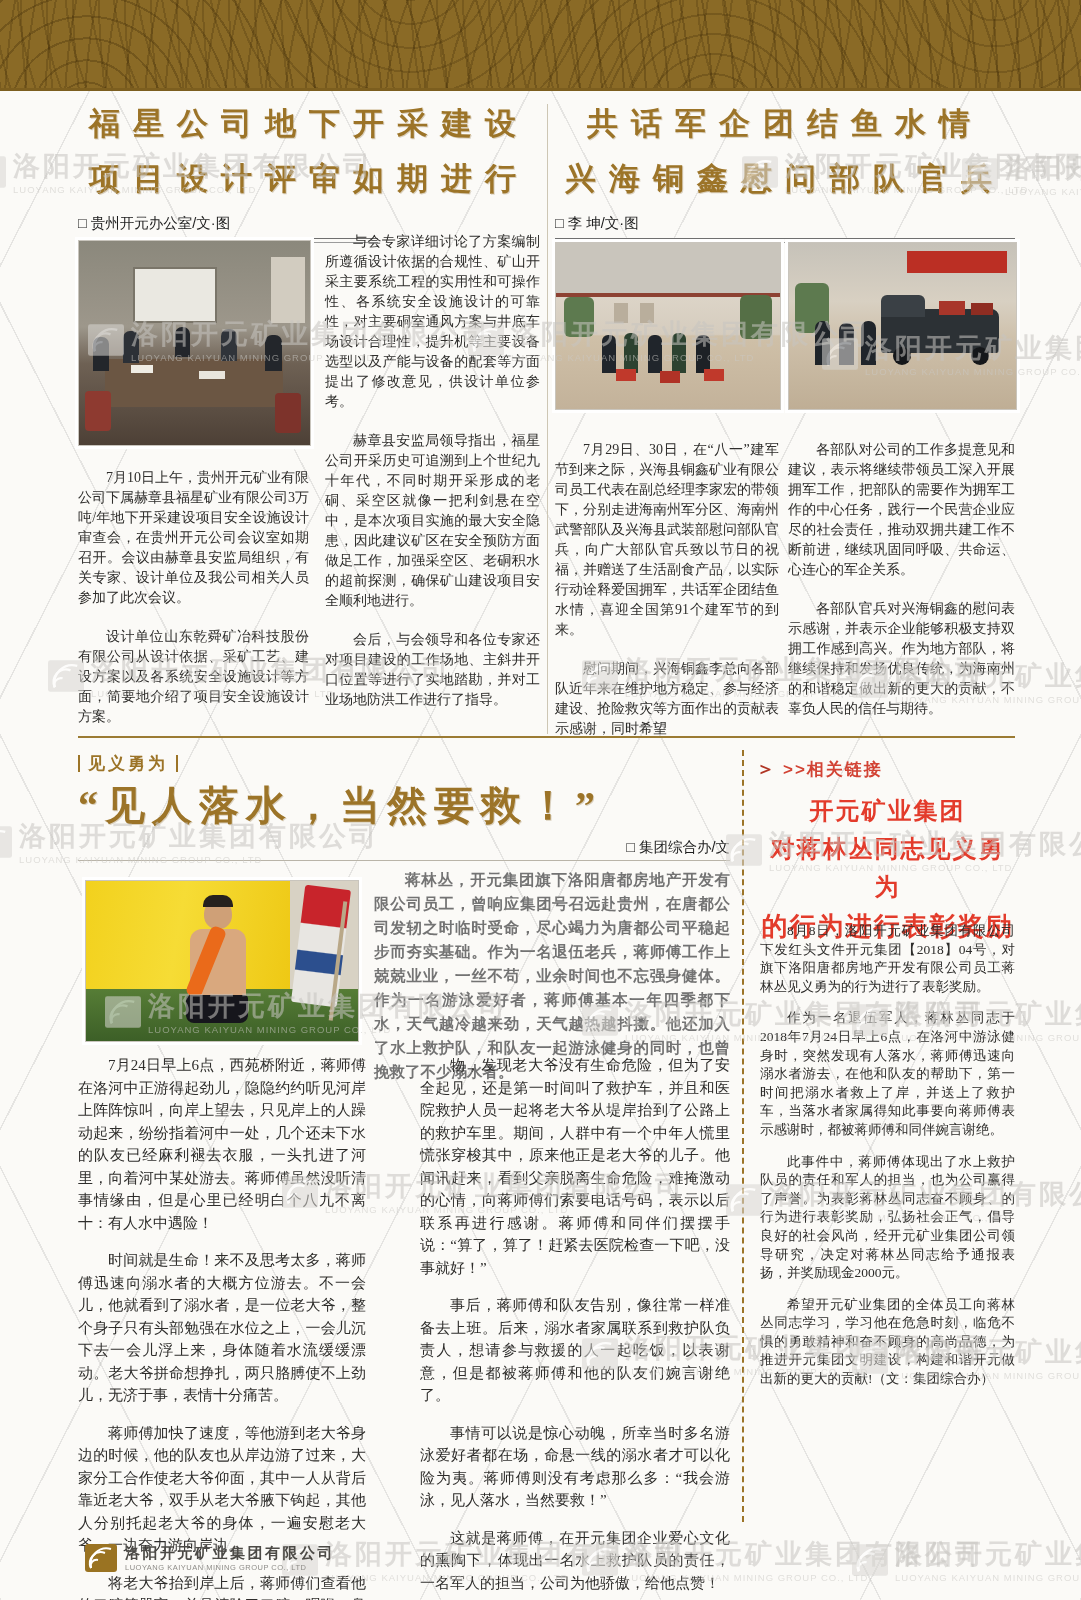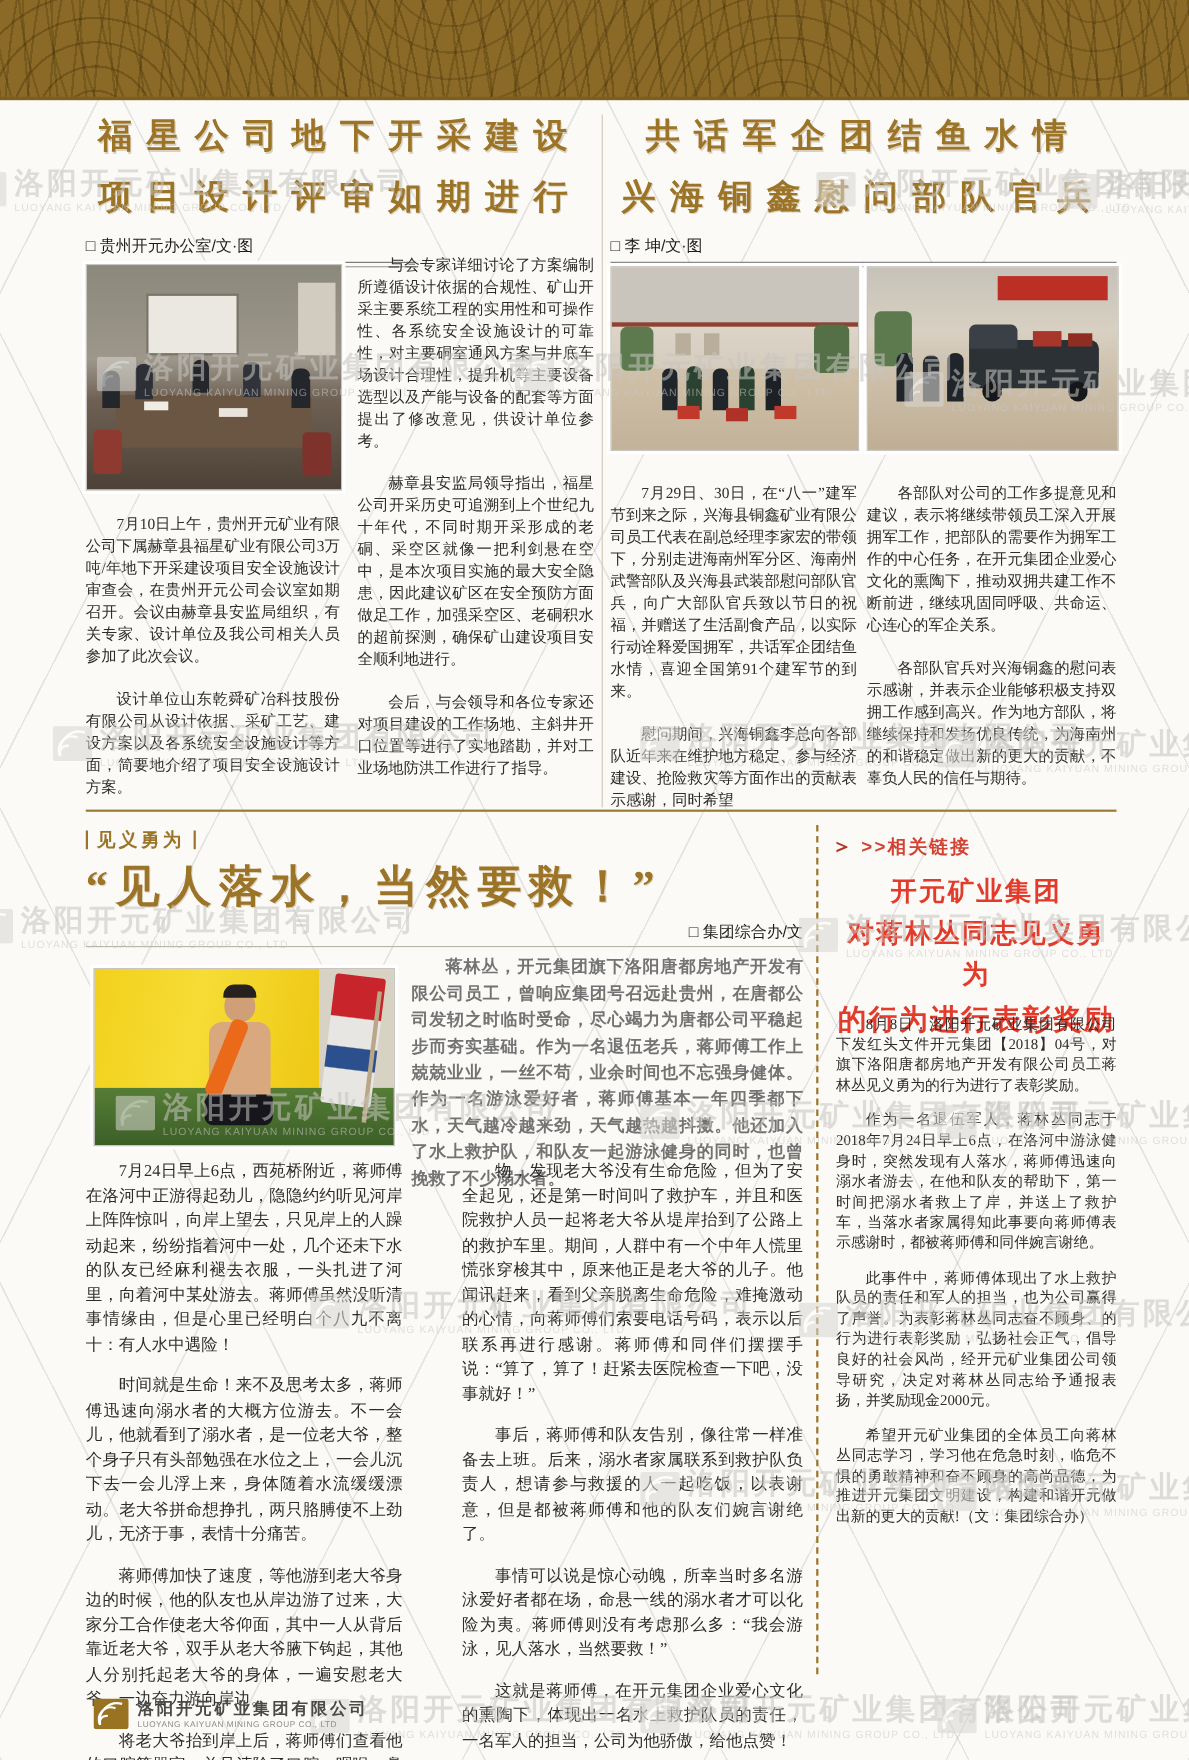--- a/index.html
+++ b/index.html
@@ -397,21 +397,21 @@
     <div style="left:26px;top:78px;width:15px;height:44px;background:#1f2429;border-radius:7px 7px 0 0"></div>
     <div style="left:50px;top:80px;width:15px;height:42px;background:#2c3036;border-radius:7px 7px 0 0"></div>
     <div style="left:72px;top:78px;width:15px;height:44px;background:#20252b;border-radius:7px 7px 0 0"></div>
   </div>
 
   <div class="col" style="left:555px;top:424px;width:224px">
     <p>7月29日、30日，在“八一”建军节到来之际，兴海县铜鑫矿业有限公司员工代表在副总经理李家宏的带领下，分别走进海南州军分区、海南州武警部队及兴海县武装部慰问部队官兵，向广大部队官兵致以节日的祝福，并赠送了生活副食产品，以实际行动诠释爱国拥军，共话军企团结鱼水情，喜迎全国第91个建军节的到来。</p>
     <p>慰问期间，兴海铜鑫李总向各部队近年来在维护地方稳定、参与经济建设、抢险救灾等方面作出的贡献表示感谢，同时希望</p>
   </div>
   <div class="col" style="left:788px;top:424px;width:227px">
-    <p>各部队对公司的工作多提意见和建议，表示将继续带领员工深入开展拥军工作，把部队的需要作为拥军工作的中心任务，在开元集团企业爱心文化的熏陶下，推动双拥共建工作不断前进，继续巩固同呼吸、共命运、心连心的军企关系。</p>
+    <p>各部队对公司的工作多提意见和建议，表示将继续带领员工深入开展拥军工作，把部队的需要作为拥军工作的中心任务，践行一个民营企业应尽的社会责任，推动双拥共建工作不断前进，继续巩固同呼吸、共命运、心连心的军企关系。</p>
     <p>各部队官兵对兴海铜鑫的慰问表示感谢，并表示企业能够积极支持双拥工作感到高兴。作为地方部队，将继续保持和发扬优良传统，为海南州的和谐稳定做出新的更大的贡献，不辜负人民的信任与期待。</p>
   </div>
 
   <div class="hdiv" style="left:78px;top:736px;width:937px"></div>
 
   <div class="sec-label" style="left:78px;top:752px">
     <span class="pipe"></span>
     <span>见义勇为</span>
     <span class="pipe"></span>
   </div>

